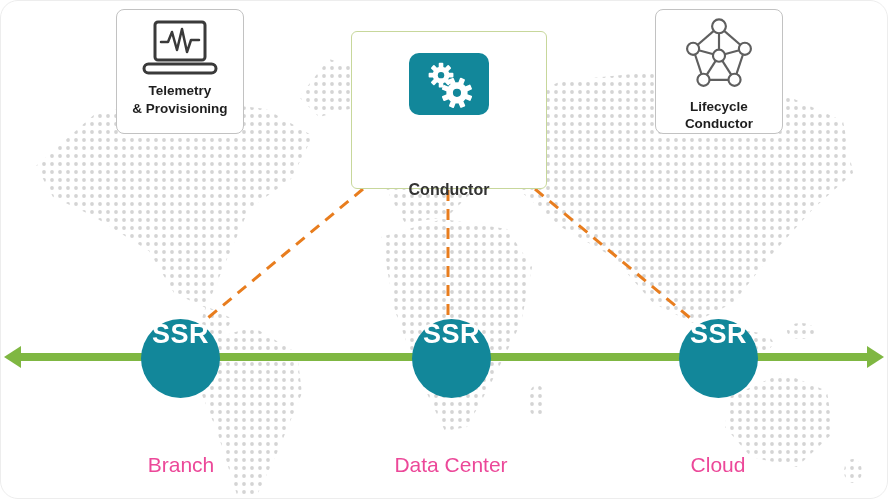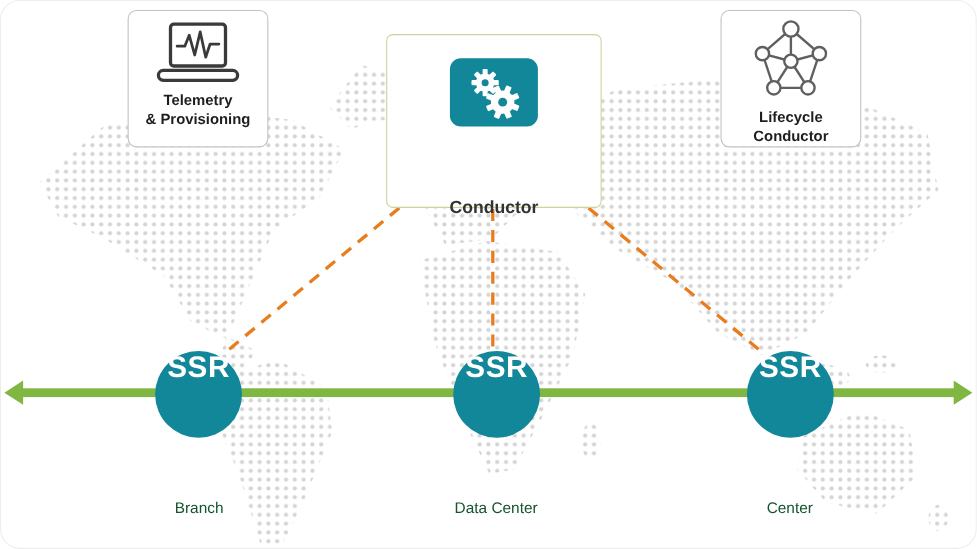--- a/index.html
+++ b/index.html
@@ -20,21 +20,21 @@
   .card-label{font-size:13.5px;line-height:1.3;color:#1e1e1e;text-align:center;white-space:pre-line;margin-top:6px;}
   .gear-box{width:80px;height:70px;background:#12879A;border-radius:10px;display:flex;align-items:center;justify-content:center;}
   .conductor-label{margin-top:22px;font-size:16px;color:#333;}
 
   
   .ssr{position:absolute;width:79px;height:79px;border-radius:50%;background:#12879A;color:#fff;display:flex;justify-content:center;font-size:27px;font-weight:bold;letter-spacing:.5px;}
   .ssr-branch{left:140px;top:318px;}
   .ssr-dc{left:411px;top:318px;}
   .ssr-cloud{left:678px;top:318px;}
 
-  .caption{position:absolute;width:200px;text-align:center;font-size:14px;color:#14532d;top:452px;}
+  .caption{position:absolute;width:200px;text-align:center;font-size:21px;color:#ec4899;top:452px;}
   .caption-branch{left:80px;}
   .caption-dc{left:350px;}
   .caption-cloud{left:617px;}
 </style>
 </head>
 <body>
 
 <div class="stage">
 
   <svg class="map" width="888" height="499" viewBox="0 0 888 499">
@@ -74,21 +74,21 @@
   </div>
   <div class="ssr ssr-dc">
     <span>SSR</span>
   </div>
   <div class="ssr ssr-cloud">
     <span>SSR</span>
   </div>
 
   <div class="caption caption-branch">Branch</div>
   <div class="caption caption-dc">Data Center</div>
-  <div class="caption caption-cloud">Center</div>
+  <div class="caption caption-cloud">Cloud</div>
 
   <div class="card card-telemetry">
     <svg width="78" height="56" viewBox="0 0 78 56">
       <rect x="14" y="2" width="50" height="38" rx="3" fill="#fff" stroke="#3a3a3a" stroke-width="3"></rect>
       <polyline points="20,22 27,22 31,12 36,30 41,9 46,32 50,20 58,20" fill="none" stroke="#3a3a3a" stroke-width="2.5" stroke-linejoin="round" stroke-linecap="round"></polyline>
       <rect x="3" y="44" width="72" height="9" rx="4.5" fill="#fff" stroke="#3a3a3a" stroke-width="3"></rect>
     </svg>
     <div class="card-label">Telemetry
 &amp; Provisioning</div>
   </div>

